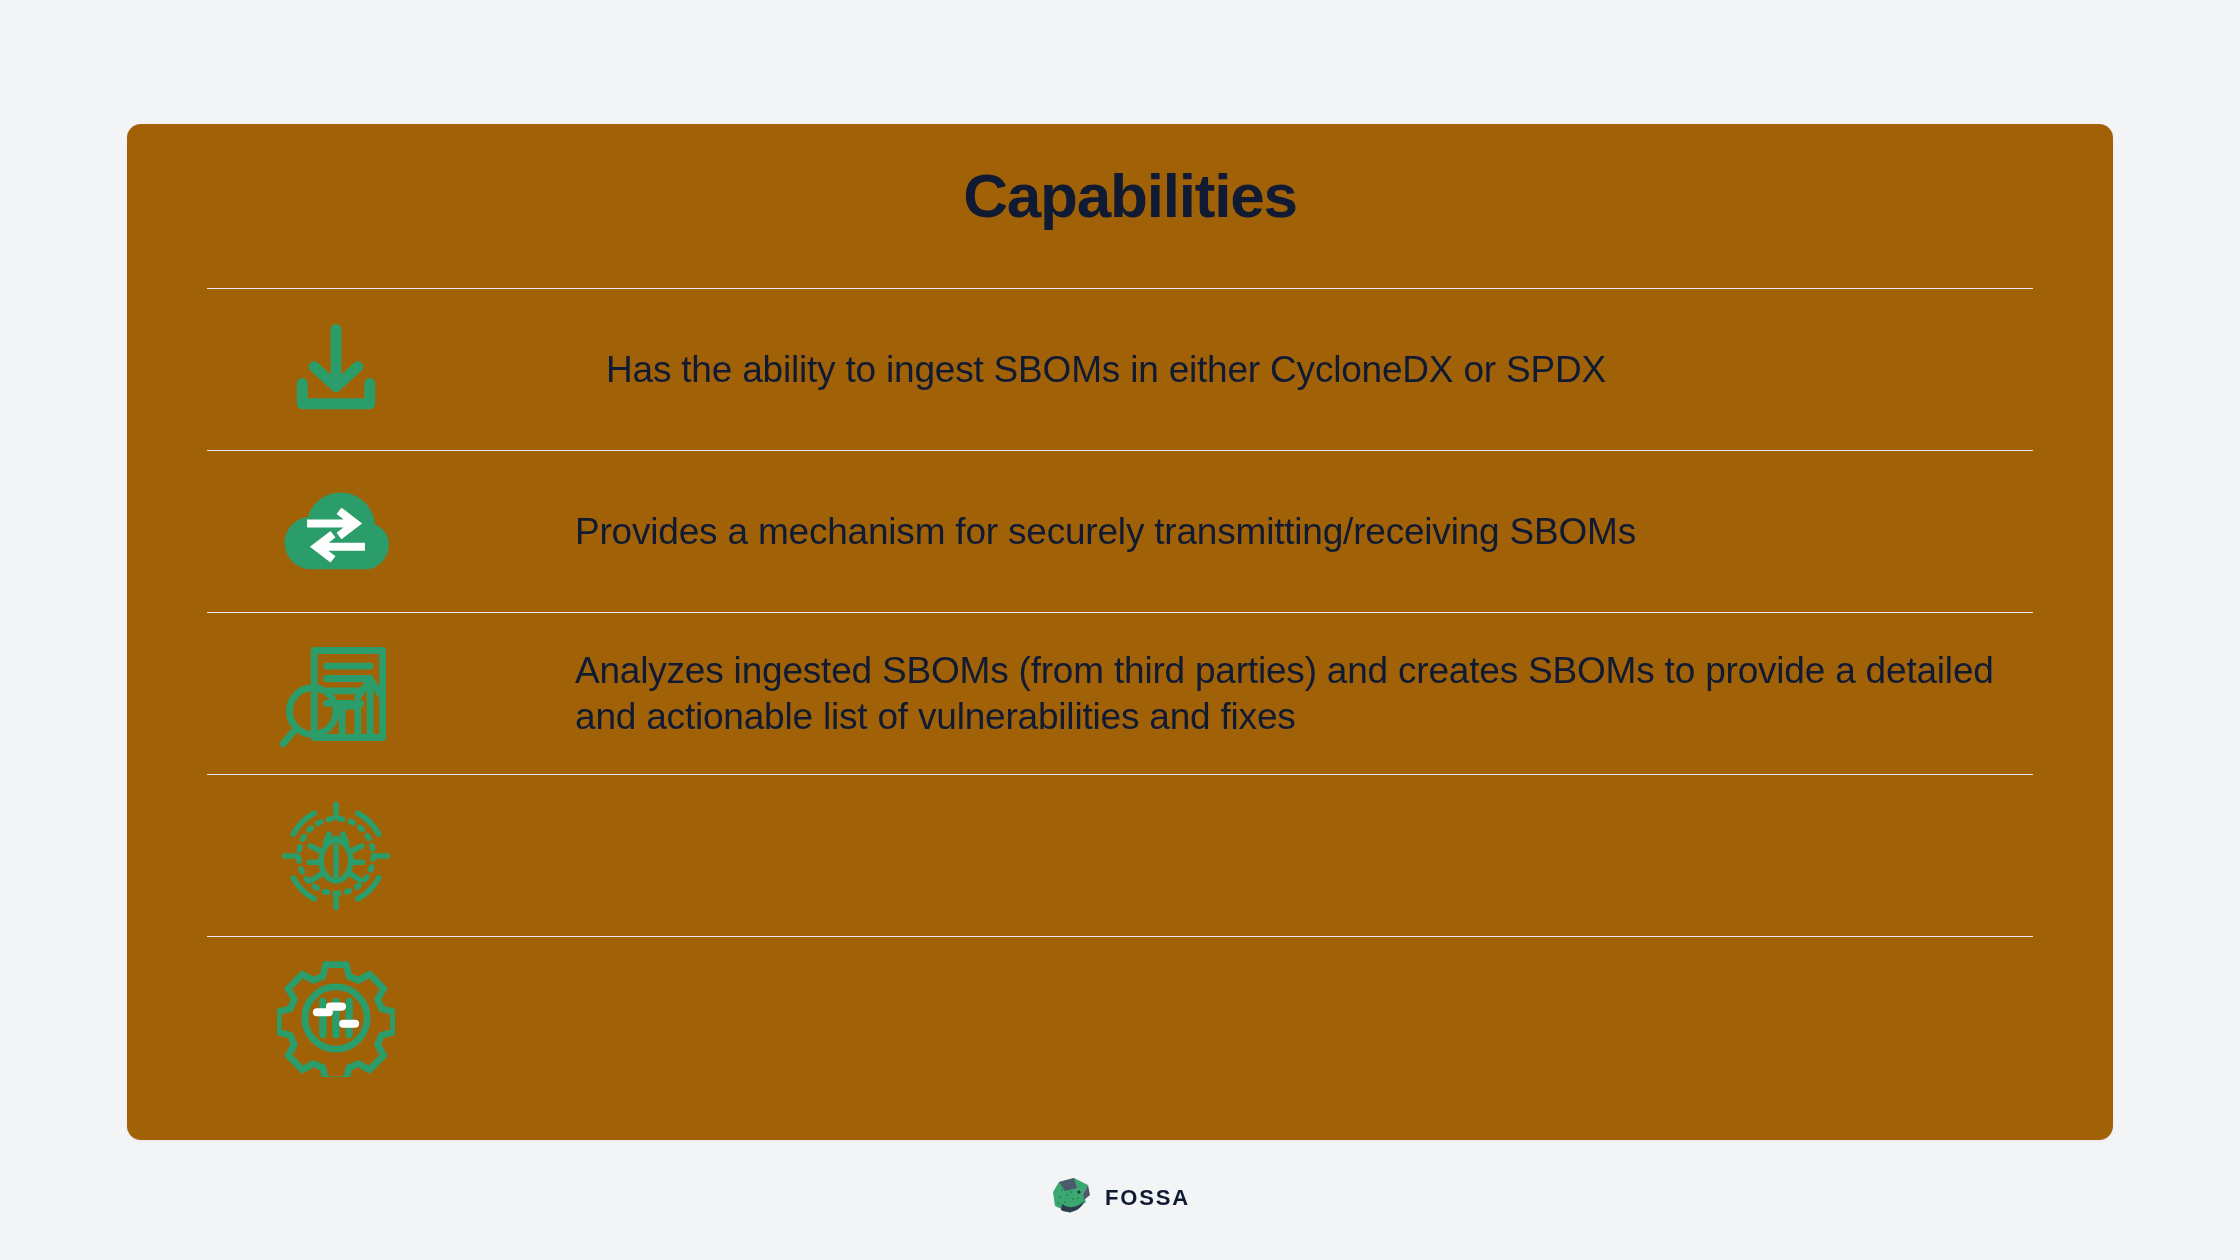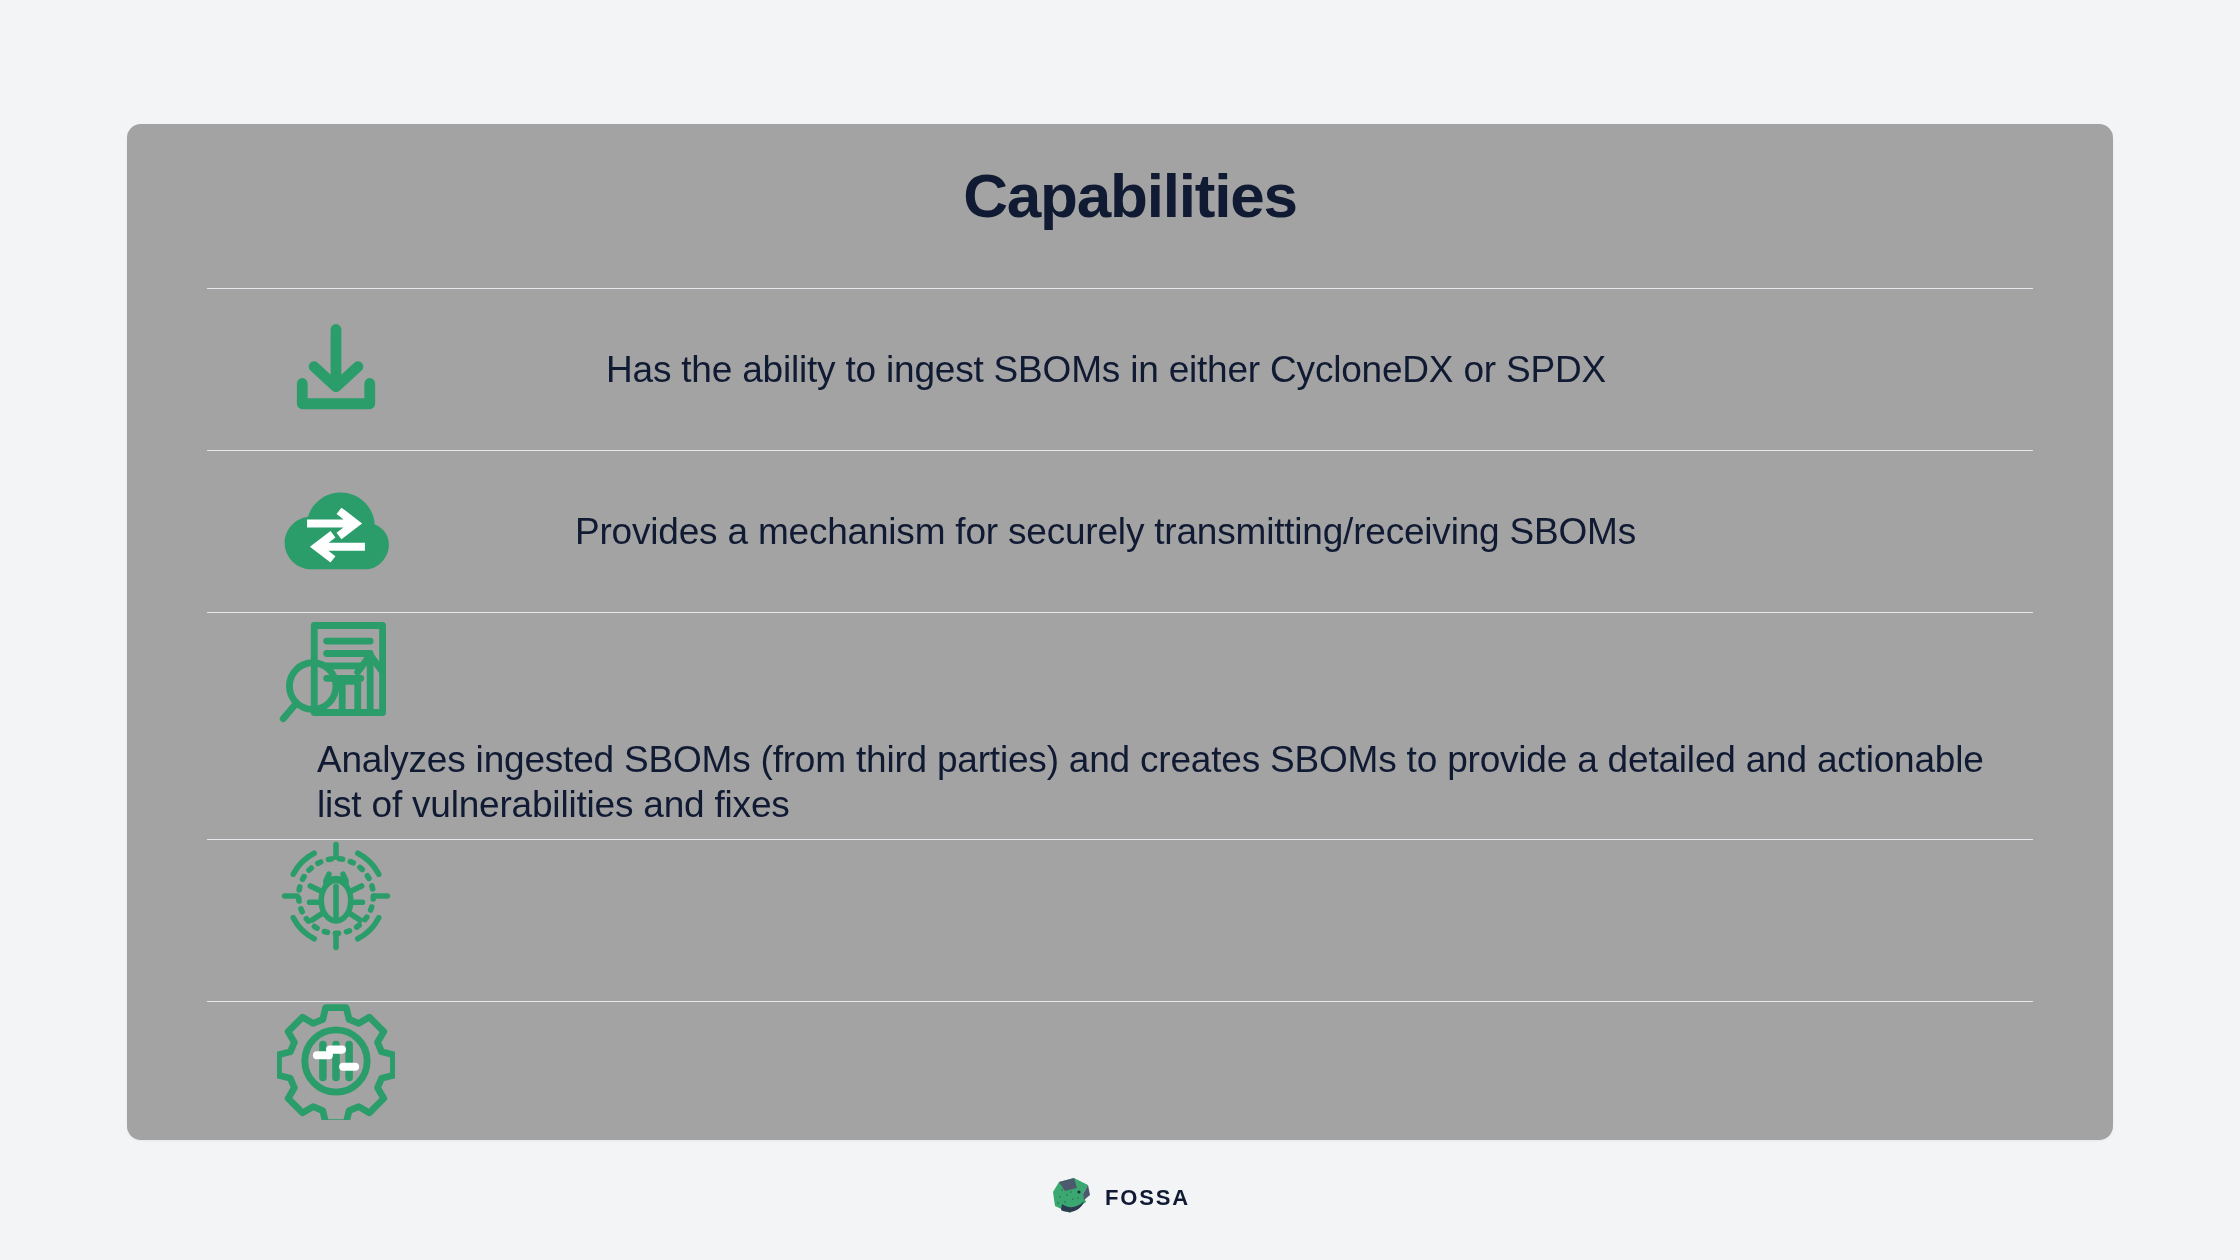--- a/index.html
+++ b/index.html
@@ -18,21 +18,21 @@
     align-items: center;
   }
 
   
   .card {
     position: absolute;
     left: 127px;
     top: 124px;
     width: 1986px;
     height: 1016px;
-    background: #a3a3a3;
+    background: #a16207;
     border-radius: 14px;
     box-shadow: 0 1px 3px rgba(16,24,40,0.05);
     padding-left: 20px;
   }
 
   .card-title {
     text-align: center;
     font-size: 62px;
     font-weight: 700;
     letter-spacing: -1.2px;
@@ -50,21 +50,21 @@
     width: 1826px;
   }
 
   .cap-row {
     display: flex;
     align-items: center;
     border-top: 1px solid #e4e7ec;
     min-height: 162px;
   }
   .cap-row:first-child { border-top: 1px solid #e4e7ec; gap: 31px; }
-  .cap-row.tall { min-height: 162px; flex-direction: column; }
+  .cap-row.tall { min-height: 162px; }
 
   .cap-icon {
     width: 258px;
     min-width: 258px;
     display: flex;
     align-items: center;
     justify-content: center;
     align-self: stretch;
   }
 

